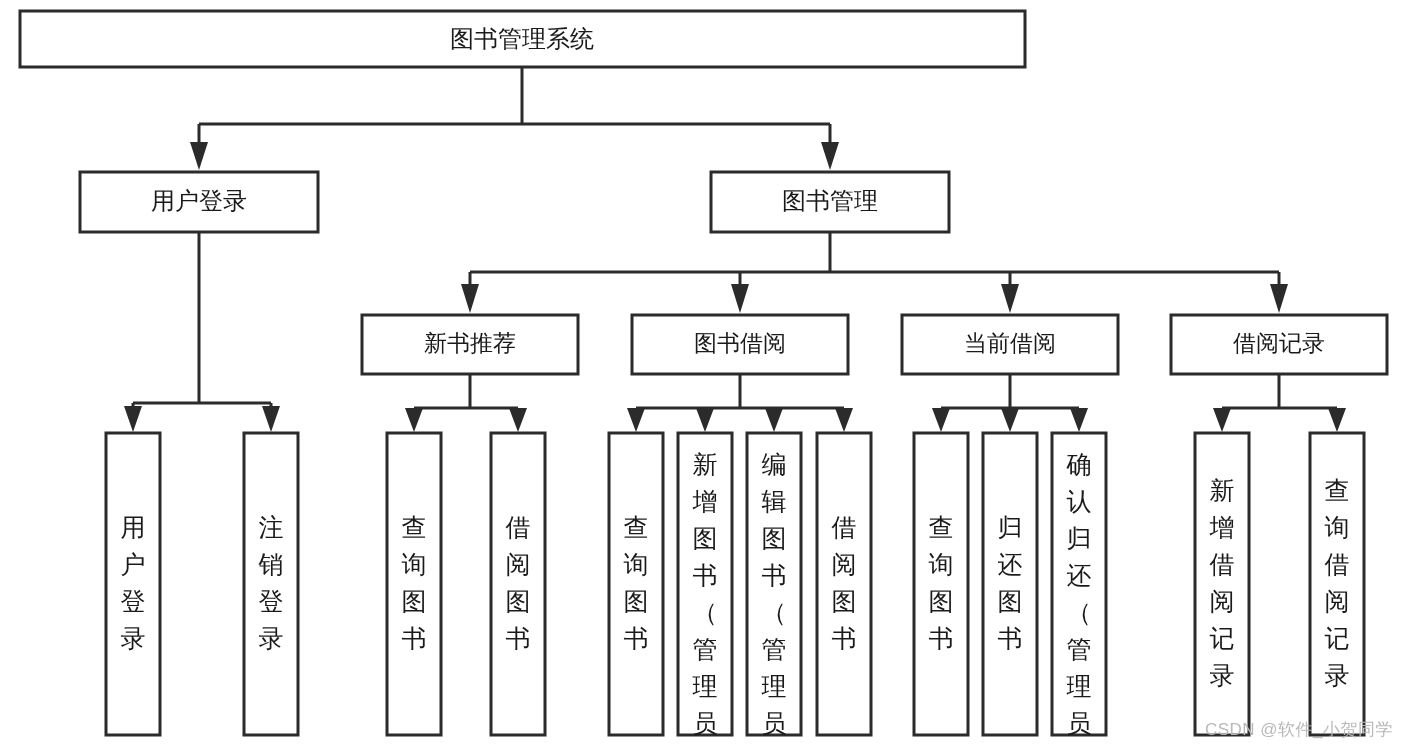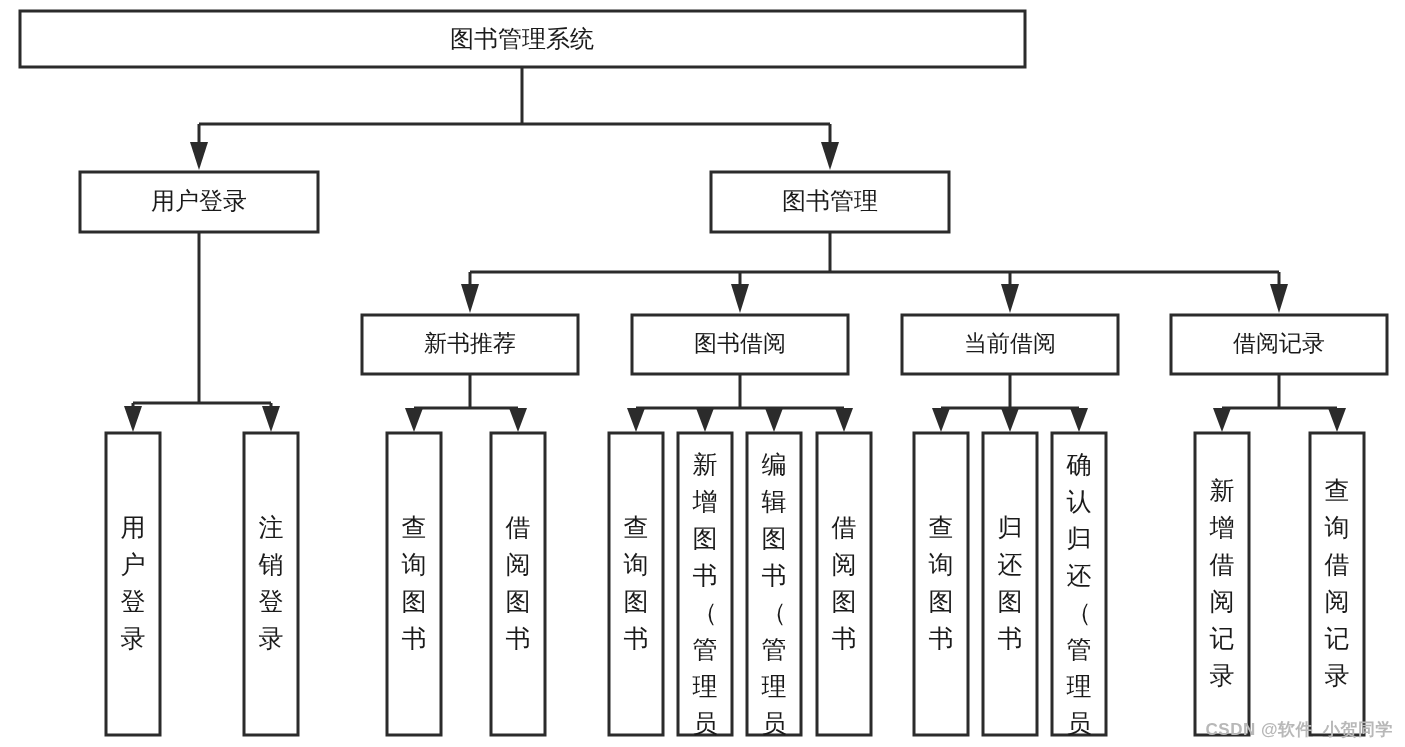--- a/index.html
+++ b/index.html
@@ -58,21 +58,20 @@
   .watermark {
     position: absolute;
     right: 12px;
     bottom: 6px;
     font-family: "Liberation Sans", "DejaVu Sans", sans-serif;
     font-size: 17px;
     color: #b8b8b8;
     letter-spacing: 0.5px;
     white-space: nowrap;
     user-select: none;
-    font-weight: bold;
   }
 </style>
 </head>
 <body>
 
 <svg id="diagram" viewBox="0 0 1405 747" xmlns="http://www.w3.org/2000/svg">
 
   <g>
 
     <path class="connector" d="M 522 67 L 522 124"></path>

